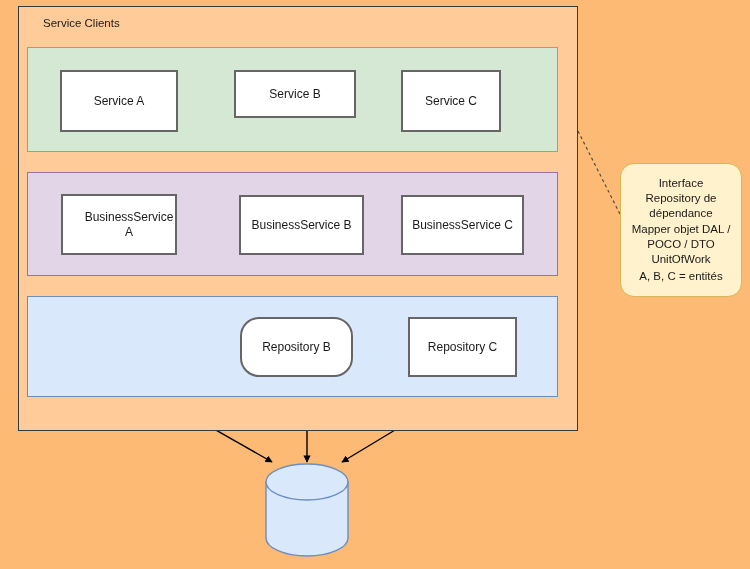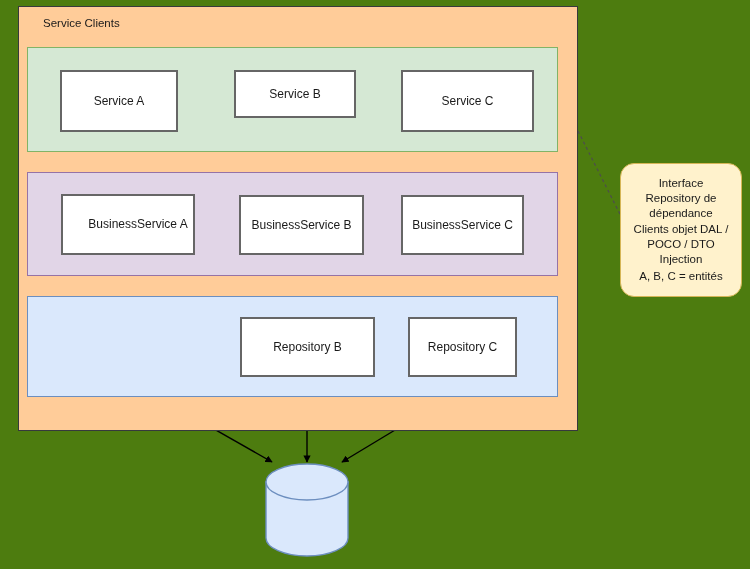--- a/index.html
+++ b/index.html
@@ -7,21 +7,21 @@
     padding: 0;
     background: #ffffff;
   }
   body {
     font-family: "Liberation Sans", sans-serif;
   }
   #canvas {
     position: relative;
     width: 750px;
     height: 569px;
-    background: #4d7c0f;
+    background: #fdba74;
     overflow: hidden;
   }
   svg.layer {
     position: absolute;
     left: 0;
     top: 0;
     width: 750px;
     height: 569px;
   }
   .node-box {
@@ -138,45 +138,45 @@
 
     <line x1="578" y1="131" x2="628" y2="230" stroke="#4d4d4d" stroke-width="1.2" stroke-dasharray="3 3"></line>
   </svg>
 
   <div class="node-box" style="left:60px; top:70px; width:118px; height:62px;">
     <span>Service A</span>
   </div>
   <div class="node-box" style="left:234px; top:70px; width:122px; height:48px;">
     <span>Service B</span>
   </div>
-  <div class="node-box" style="left:401px; top:70px; width:133px; height:62px;">
+  <div class="node-box" style="left:401px; top:70px; width:100px; height:62px;">
     <span>Service C</span>
   </div>
 
-  <div class="node-box" style="left:61px; top:194px; width:134px; height:61px;padding-left:20px;">
+  <div class="node-box" style="left:61px; top:194px; width:116px; height:61px;padding-left:20px;">
     <span>BusinessService A</span>
   </div>
   <div class="node-box" style="left:239px; top:195px; width:125px; height:60px;">
     <span>BusinessService B</span>
   </div>
   <div class="node-box" style="left:401px; top:195px; width:123px; height:60px;">
     <span>BusinessService C</span>
   </div>
 
-  <div class="node-box" style="left:240px; top:317px; width:135px; height:60px;">
+  <div class="node-box" style="left:240px; top:317px; width:113px; height:60px;border-radius:19px;">
     <span>Repository B</span>
   </div>
   <div class="node-box" style="left:408px; top:317px; width:109px; height:60px;">
     <span>Repository C</span>
   </div>
 
   <div class="note-box" style="left:620px; top:163px; width:122px; height:134px;">
     <span class="note-line">Interface</span>
     <span class="note-line">Repository de</span>
     <span class="note-line">dépendance</span>
-    <span class="note-line">Clients objet DAL /</span>
+    <span class="note-line">Mapper objet DAL /</span>
     <span class="note-line">POCO / DTO</span>
-    <span class="note-line">Injection</span>
+    <span class="note-line">UnitOfWork</span>
     <span class="note-gap"></span>
     <span class="note-line">A, B, C = entités</span>
   </div>
 
 </div>
 
 </body></html>

